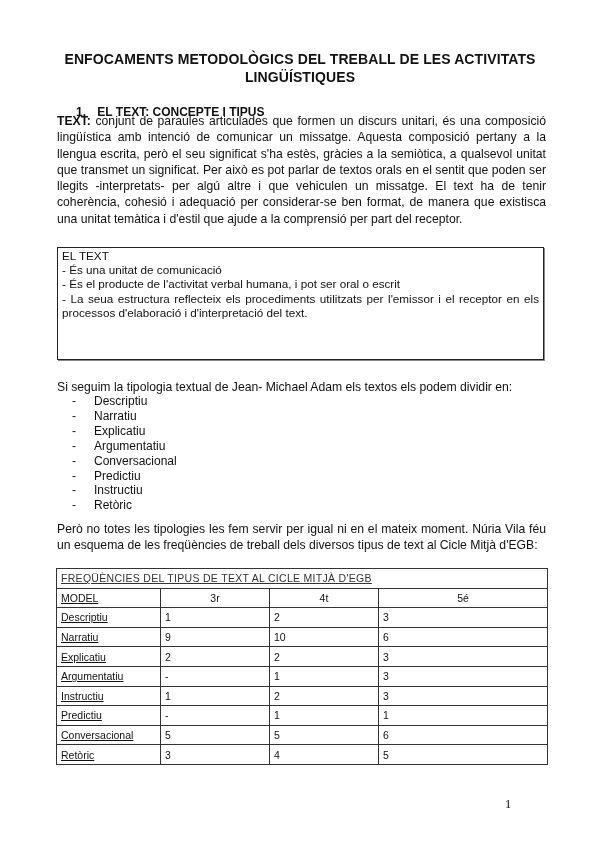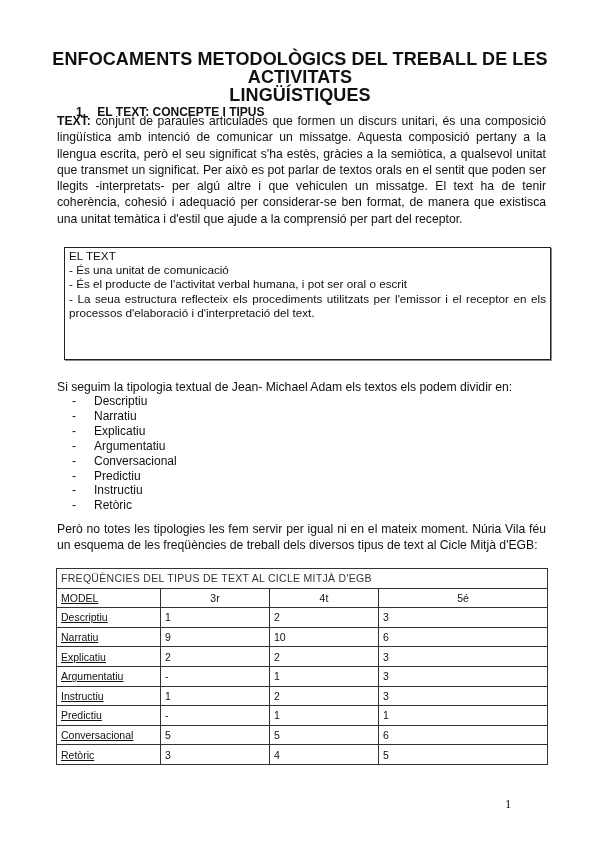--- a/index.html
+++ b/index.html
@@ -1,43 +1,43 @@
 <!DOCTYPE html>
 <html><head>
 <meta charset="utf-8">
 <style>
   html, body { margin: 0; padding: 0; background: #ffffff; }
   body { width: 600px; height: 848px; position: relative; overflow: hidden;
          font-family: "Liberation Sans", sans-serif; color: #111; }
   .title { position: absolute; left: 40px; top: 50px; width: 520px; text-align: center;
-           font-weight: bold; font-size: 18px; line-height: 18px; letter-spacing: 0.1px; }
+           font-weight: bold; font-size: 14px; line-height: 18px; letter-spacing: 0.1px; }
   .heading { position: absolute; left: 76px; top: 105px; font-weight: bold; font-size: 12px; }
   .heading .num { display: inline-block; width: 18px; }
   .para { position: absolute; left: 57px; width: 489px; font-size: 12.2px; line-height: 16.3px;
           text-align: justify; }
   .para b { font-weight: bold; }
   #p1 { top: 113px; }
-  .box { position: absolute; left: 64px; top: 247px; width: 487px; height: 113px;
+  .box { position: absolute; left: 57px; top: 247px; width: 487px; height: 113px;
          border: 1px solid #222; box-shadow: 1px 1px 0 #888; padding: 1px 4px; box-sizing: border-box;
          font-size: 11.7px; line-height: 14.2px; }
   .box div { text-align: justify; }
   .box .last { text-align: justify; text-align-last: left; }
   #p2 { top: 379px; }
   ul.types { position: absolute; left: 72px; top: 394px; margin: 0; padding: 0; list-style: none;
              font-size: 12px; line-height: 14.9px; }
   ul.types li { display: flex; }
   ul.types li .dash { width: 22px; display: inline-block; }
   #p3 { top: 521px; }
   table.freq { position: absolute; left: 56px; top: 568px; width: 492px; border-collapse: collapse;
                font-size: 10.5px; }
   table.freq td { border: 1.4px solid #333; height: 18.6px; padding: 0 4px; vertical-align: middle; }
   table.freq td.c0 { width: 95px; text-decoration: underline; }
   table.freq td.c1 { width: 100px; }
   table.freq td.c2 { width: 100px; }
-  table.freq .caption-cell { color: #333; letter-spacing: 0.3px; }
+  table.freq .caption-cell { color: #333; letter-spacing: 0.3px; text-decoration: underline; }
   table.freq .center { text-align: center; }
   .model-row td { border-left: none; border-right: none; }
   .model-row td:first-child { border-left: 1.4px solid #333; }
   .model-row td:last-child { border-right: 1.4px solid #333; margin-left: 20px; }
   .pagenum { position: absolute; left: 505px; top: 797px; font-family: "Liberation Serif", serif;
              font-size: 12.5px; }
 </style>
 </head>
 <body>
 

